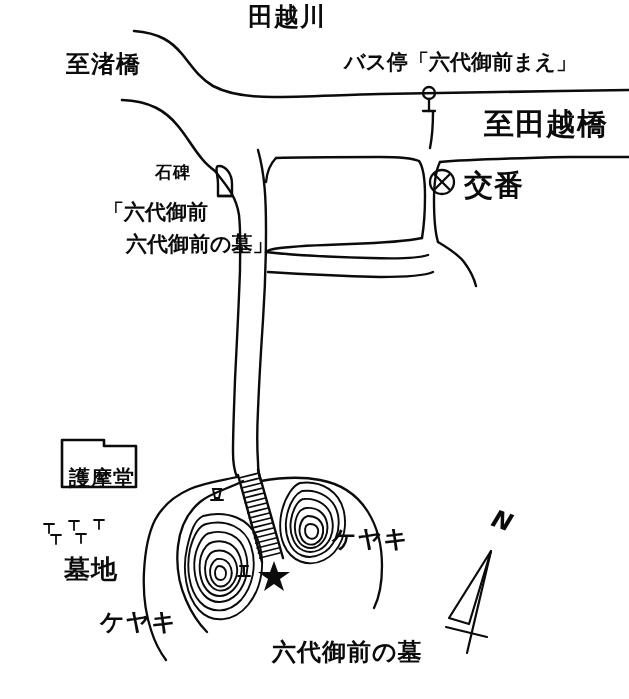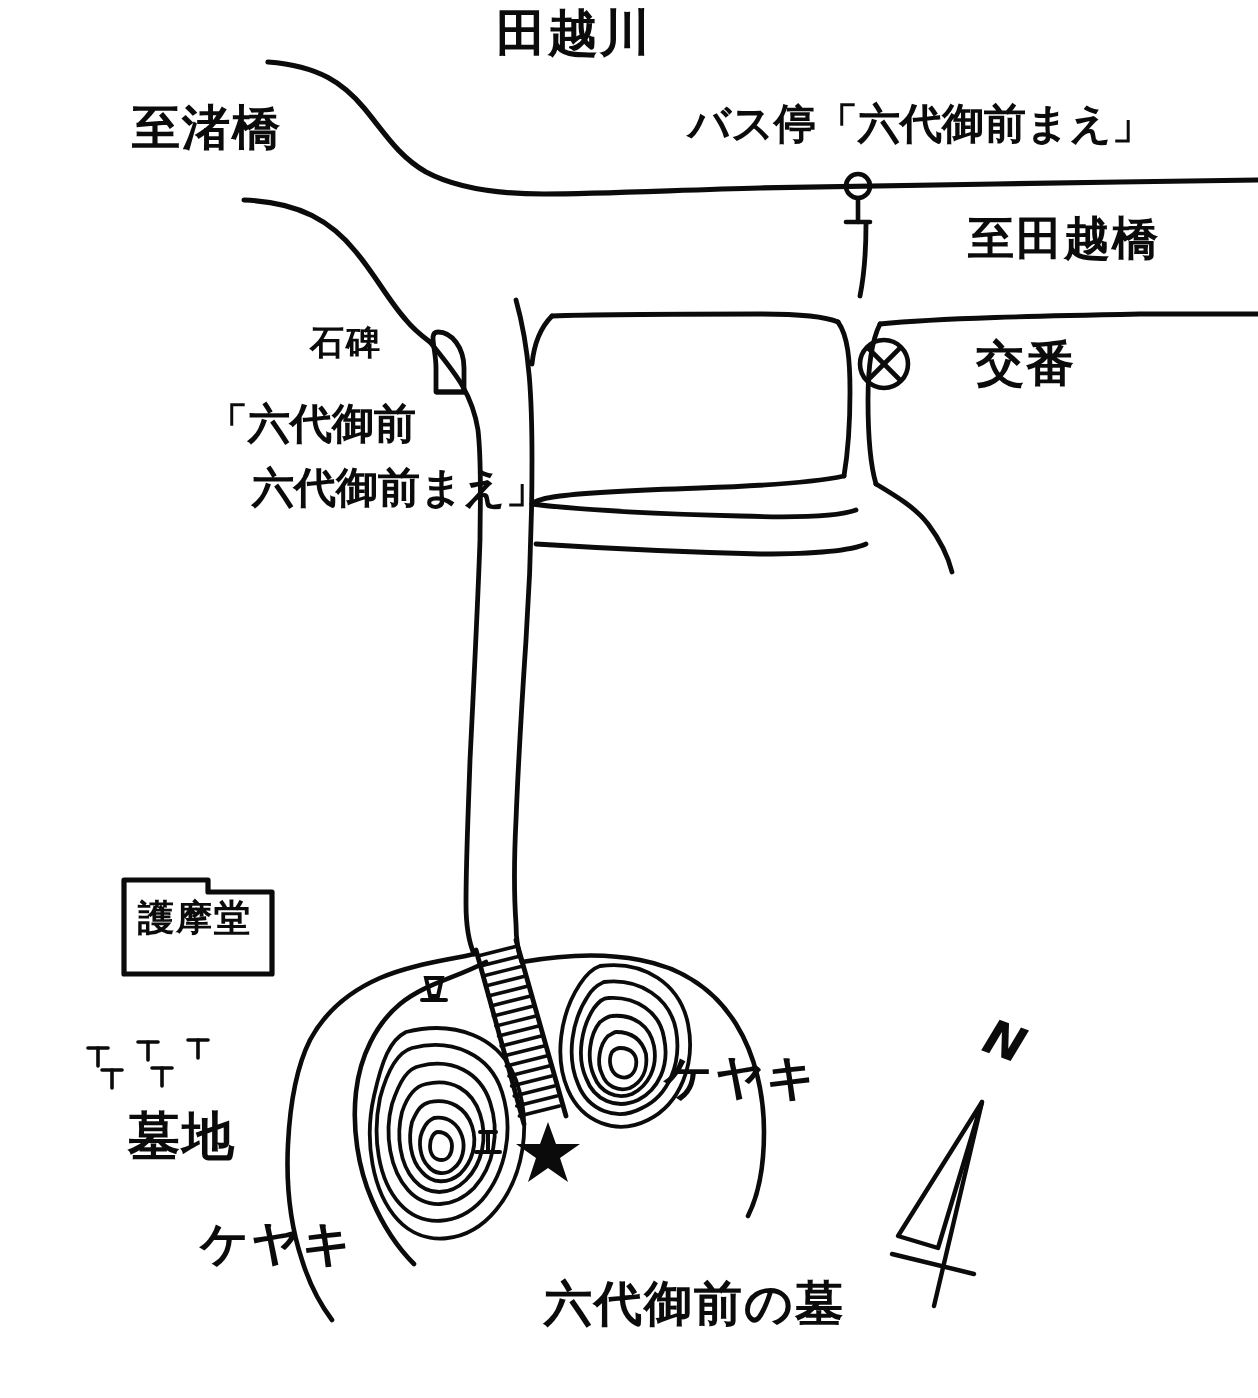--- a/index.html
+++ b/index.html
@@ -30,26 +30,26 @@
     color: #0b0b0b;
     font-family: "DejaVu Sans", sans-serif;
     font-weight: bold;
     white-space: nowrap;
     letter-spacing: 0.5px;
     line-height: 1.05;
   }
   .lbl-river      { left: 248px; top: 4px;   font-size: 25px; letter-spacing: 1px; }
   .lbl-nagisa     { left: 66px;  top: 52px;  font-size: 24px; letter-spacing: 1px; }
   .lbl-busstop    { left: 344px; top: 51px;  font-size: 21px; letter-spacing: 0px; }
-  .lbl-tagoebr    { left: 484px; top: 108px; font-size: 23px; letter-spacing: 1px; }
+  .lbl-tagoebr    { left: 484px; top: 108px; font-size: 30px; letter-spacing: 1px; }
   .lbl-sekihi     { left: 155px; top: 164px; font-size: 17px; letter-spacing: 1px; }
   .lbl-insc1      { left: 103px; top: 201px; font-size: 21px; letter-spacing: 0px; }
   .lbl-insc2      { left: 126px; top: 233px; font-size: 21px; letter-spacing: 0px; }
-  .lbl-koban      { left: 488px; top: 170px; font-size: 24px; letter-spacing: 1px; }
-  .lbl-gomado     { left: 69px;  top: 451px; font-size: 18px; letter-spacing: 1px; }
+  .lbl-koban      { left: 464px; top: 170px; font-size: 29px; letter-spacing: 1px; }
+  .lbl-gomado     { left: 69px;  top: 467px; font-size: 21px; letter-spacing: 1px; }
   .lbl-bochi      { left: 64px;  top: 556px; font-size: 26px; letter-spacing: 1px; }
   .lbl-keyaki-r   { left: 332px; top: 527px; font-size: 24px; letter-spacing: 1px; }
   .lbl-keyaki-l   { left: 100px; top: 610px; font-size: 24px; letter-spacing: 1px; }
   .lbl-grave      { left: 272px; top: 640px; font-size: 24px; letter-spacing: 1px; }
   .lbl-north      { left: 492px; top: 509px; font-size: 24px; font-style: italic;
                     transform: rotate(20deg); transform-origin: 50% 50%; }
 </style>
 </head>
 <body>
 
@@ -246,21 +246,21 @@
     </g>
 
   </svg>
 
   <div class="map-label lbl-river">田越川</div>
   <div class="map-label lbl-nagisa">至渚橋</div>
   <div class="map-label lbl-busstop">バス停「六代御前まえ」</div>
   <div class="map-label lbl-tagoebr">至田越橋</div>
   <div class="map-label lbl-sekihi">石碑</div>
   <div class="map-label lbl-insc1">「六代御前</div>
-  <div class="map-label lbl-insc2">六代御前まえ」</div>
+  <div class="map-label lbl-insc2">六代御前の墓」</div>
   <div class="map-label lbl-koban">交番</div>
   <div class="map-label lbl-gomado">護摩堂</div>
   <div class="map-label lbl-bochi">墓地</div>
   <div class="map-label lbl-keyaki-r">ケヤキ</div>
   <div class="map-label lbl-keyaki-l">ケヤキ</div>
   <div class="map-label lbl-grave">六代御前の墓</div>
   <div class="map-label lbl-north">N</div>
 
 </div>
 

